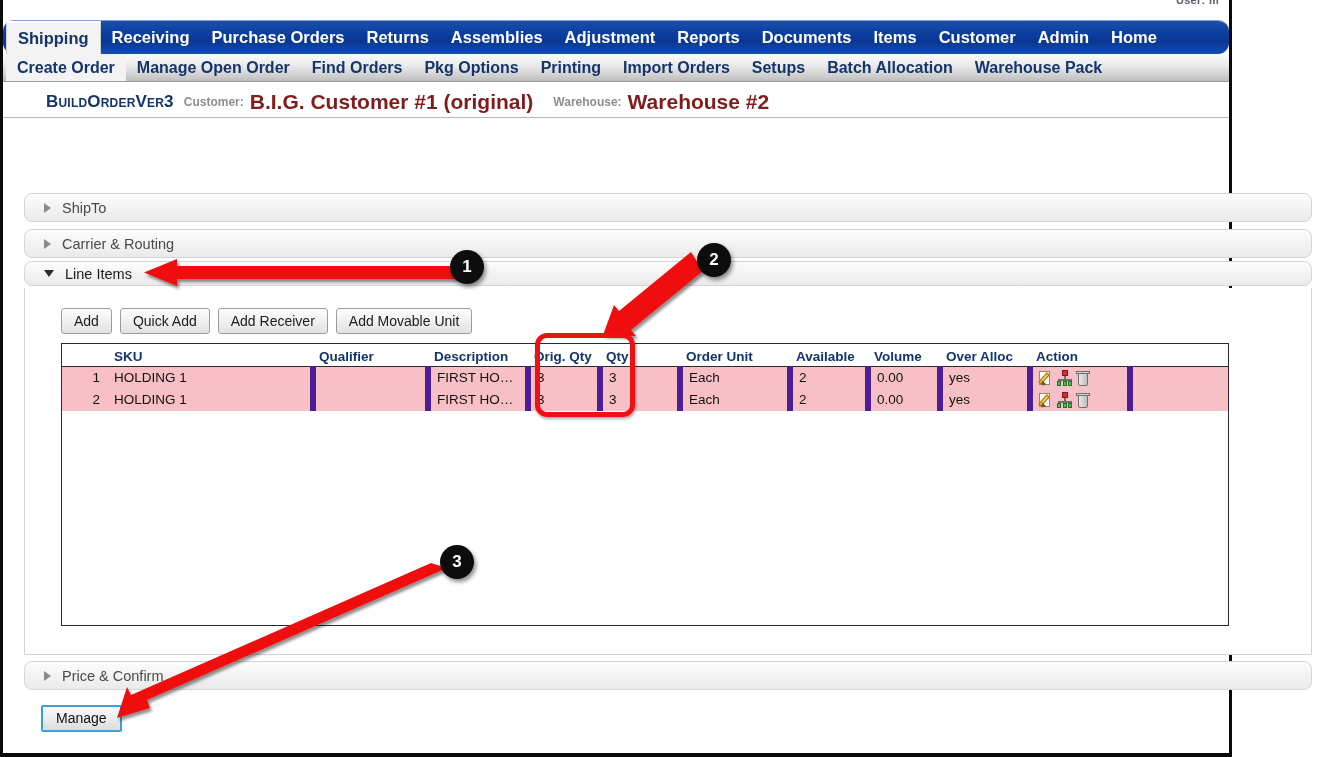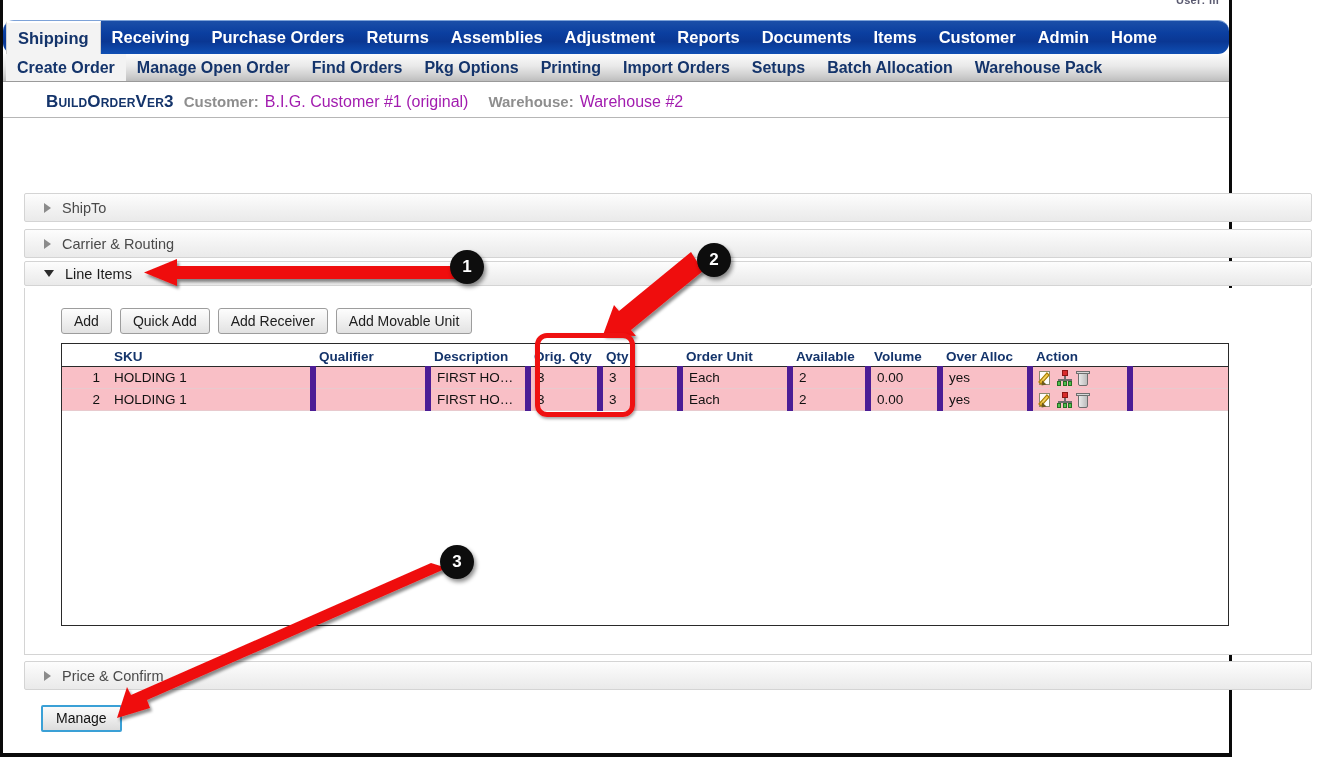--- a/index.html
+++ b/index.html
@@ -73,22 +73,22 @@
   .titlebar{
     position:absolute; left:0; top:86px; width:100%; height:32px;
     padding-left:43px; display:flex; align-items:center;
     border-bottom:1px solid #b6b6b6;
   }
   .apptitle{
     color:#14346b; font-weight:bold; font-size:17px;
     font-variant:small-caps; letter-spacing:.2px;
     margin-right:10px;
   }
-  .lbl-gray{ color:#8e8e8e; font-weight:bold; font-size:15px; margin-right:6px; }
-  .val-red{ color:#a21caf; font-weight:normal; font-size:16px; margin-right:20px; }
+  .lbl-gray{ color:#8e8e8e; font-weight:bold; font-size:12px; margin-right:6px; }
+  .val-red{ color:#7f1d1d; font-weight:bold; font-size:21px; margin-right:20px; }
 
   
   .fieldrow{ position:absolute; left:0; top:140px; width:100%; height:46px; }
   .fld-label{
     position:absolute; font-size:13.5px; font-weight:bold; color:#14346b;
   }
   .fld-input{
     position:absolute; height:26px; font-size:14px;
     padding:2px 6px; color:#111;
     font-family:"Liberation Sans", sans-serif;
@@ -96,21 +96,21 @@
   }
   .fld-input.focused{ border:1px solid #6b9ed6; }
   .fld-input.normal{ border:1px solid #c4c4c4; }
 
   
   .acc{
     position:absolute; left:21px; width:1288px;
     border:1px solid #d4d4d4;
     background:linear-gradient(to bottom,#fdfdfd 0%,#f2f2f2 55%,#eaeaea 100%);
     display:flex; align-items:center;
-    border-radius:2px;
+    border-radius:8px;
   }
   .acc .tri{
     width:0;height:0; margin-left:19px; margin-right:11px; flex:none;
   }
   .acc .tri.right{
     border-left:7px solid #8b8b8b;
     border-top:5px solid transparent;
     border-bottom:5px solid transparent;
   }
   .acc .tri.down{

